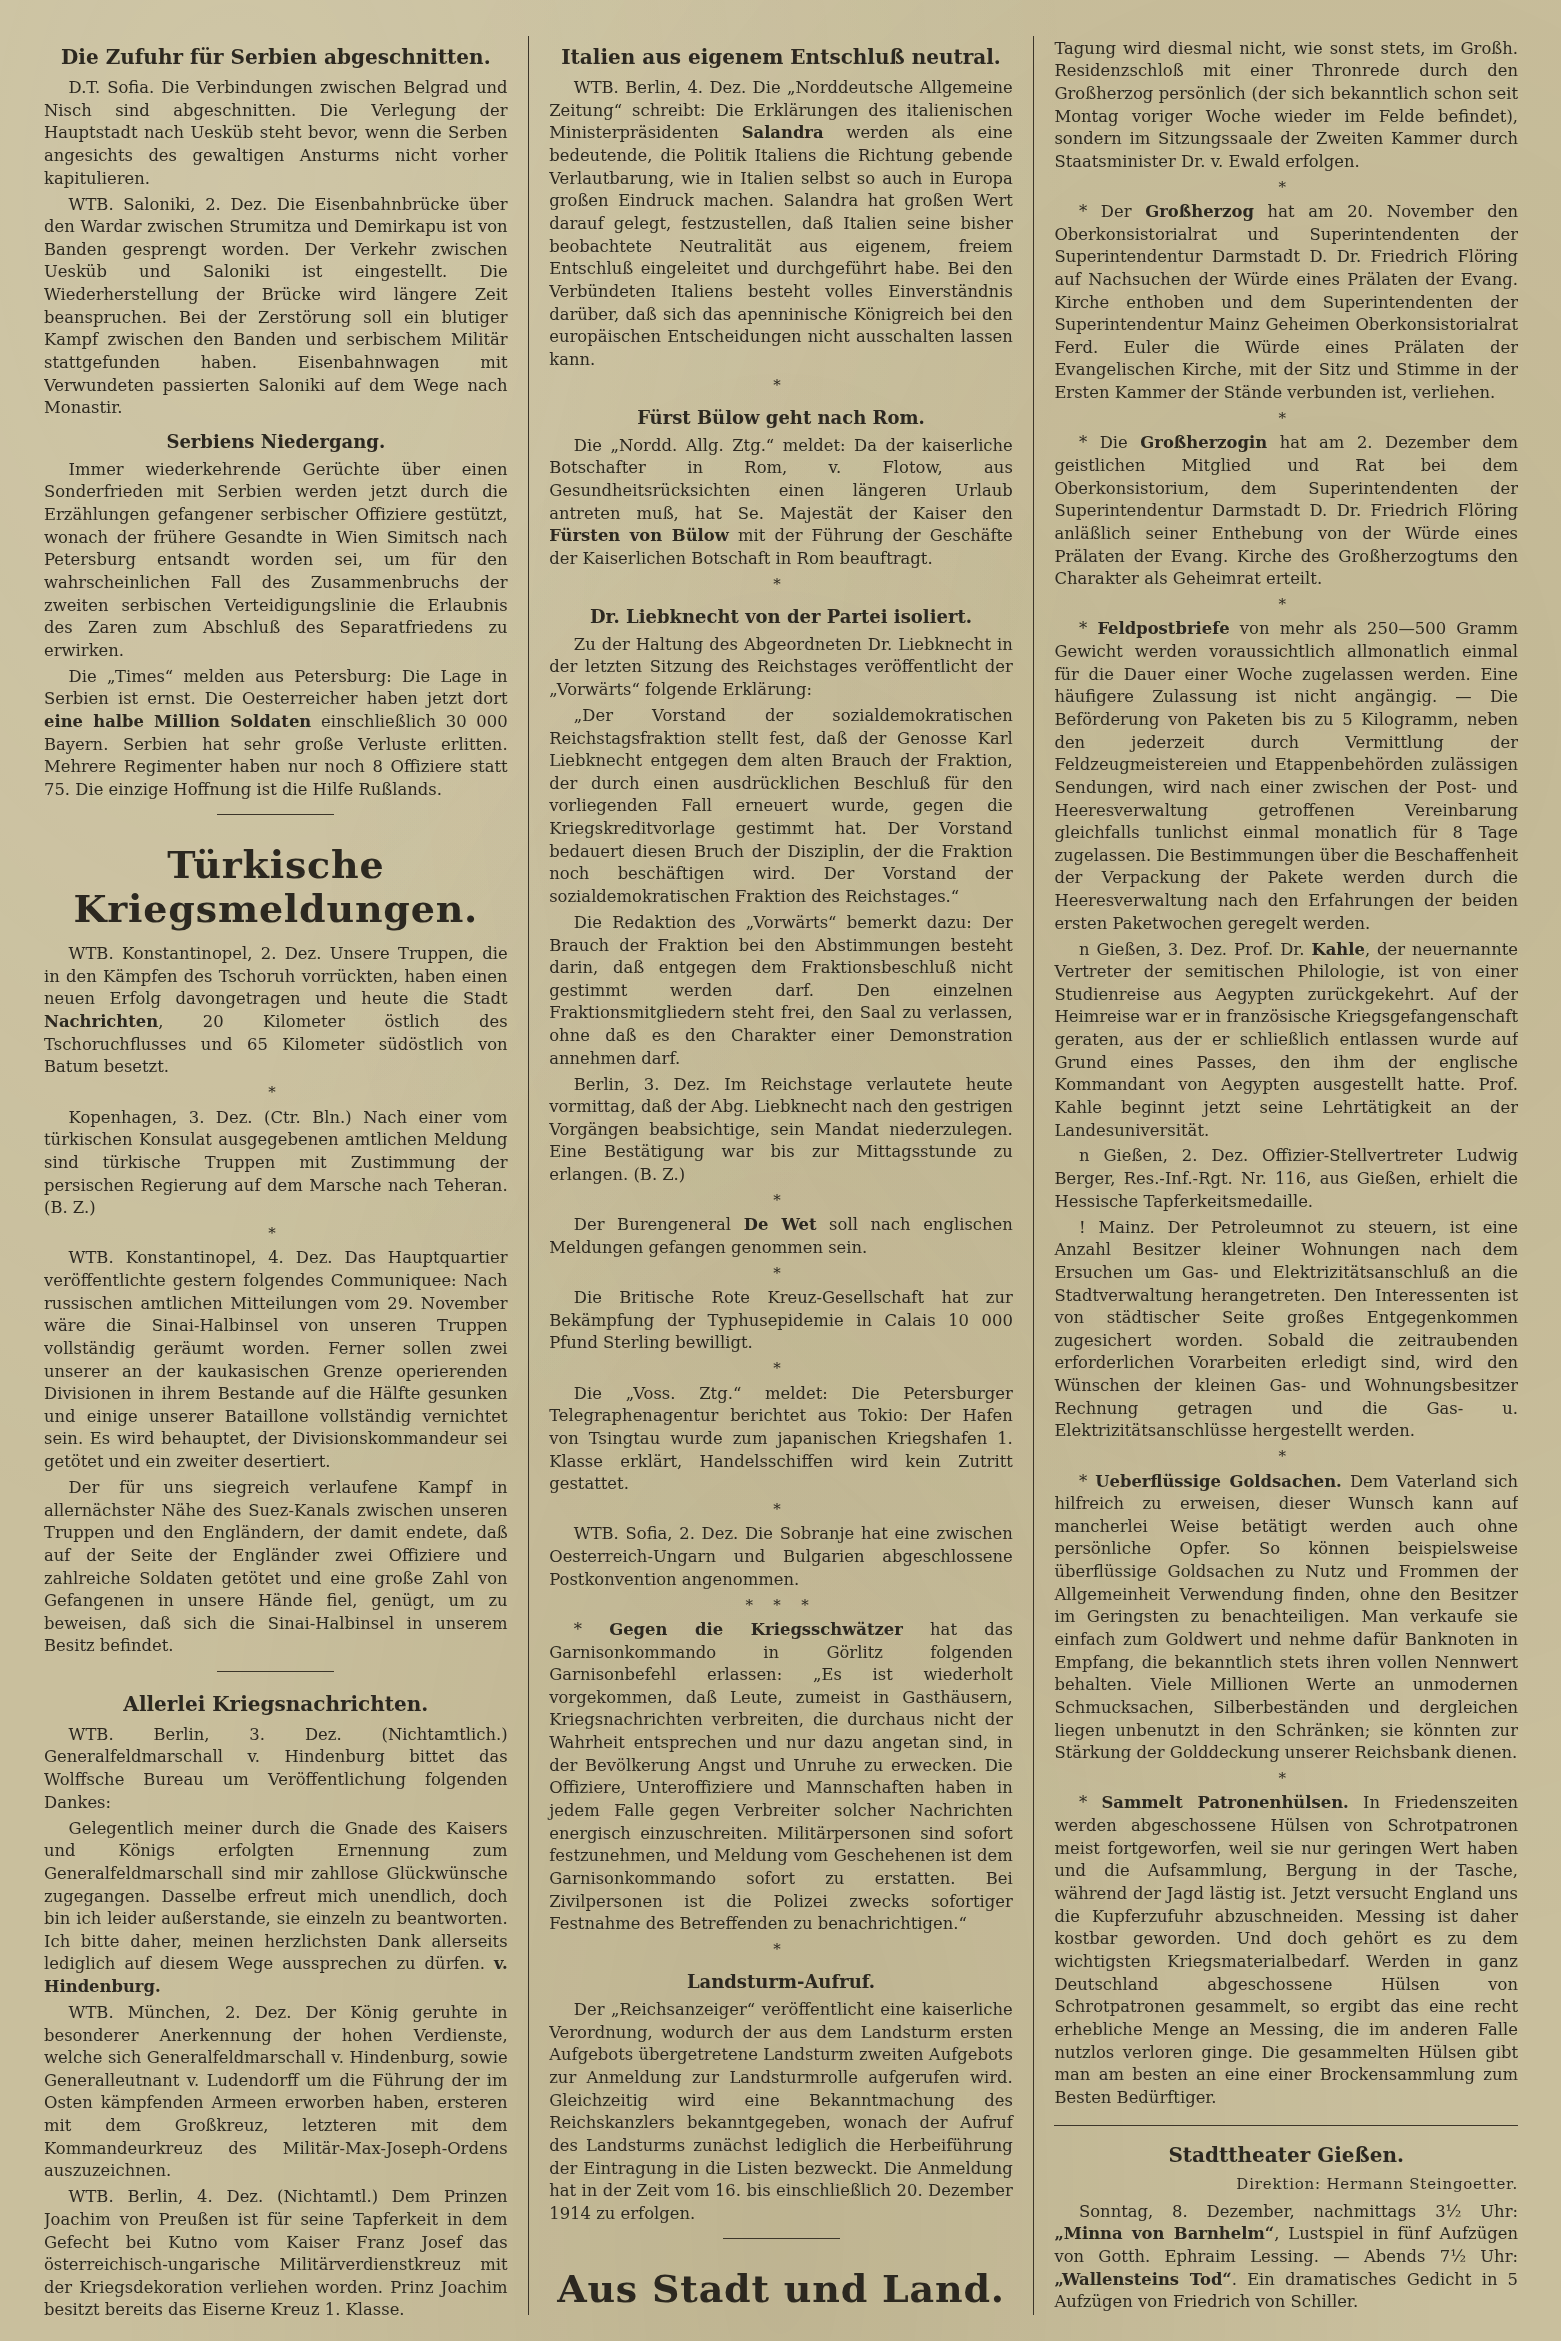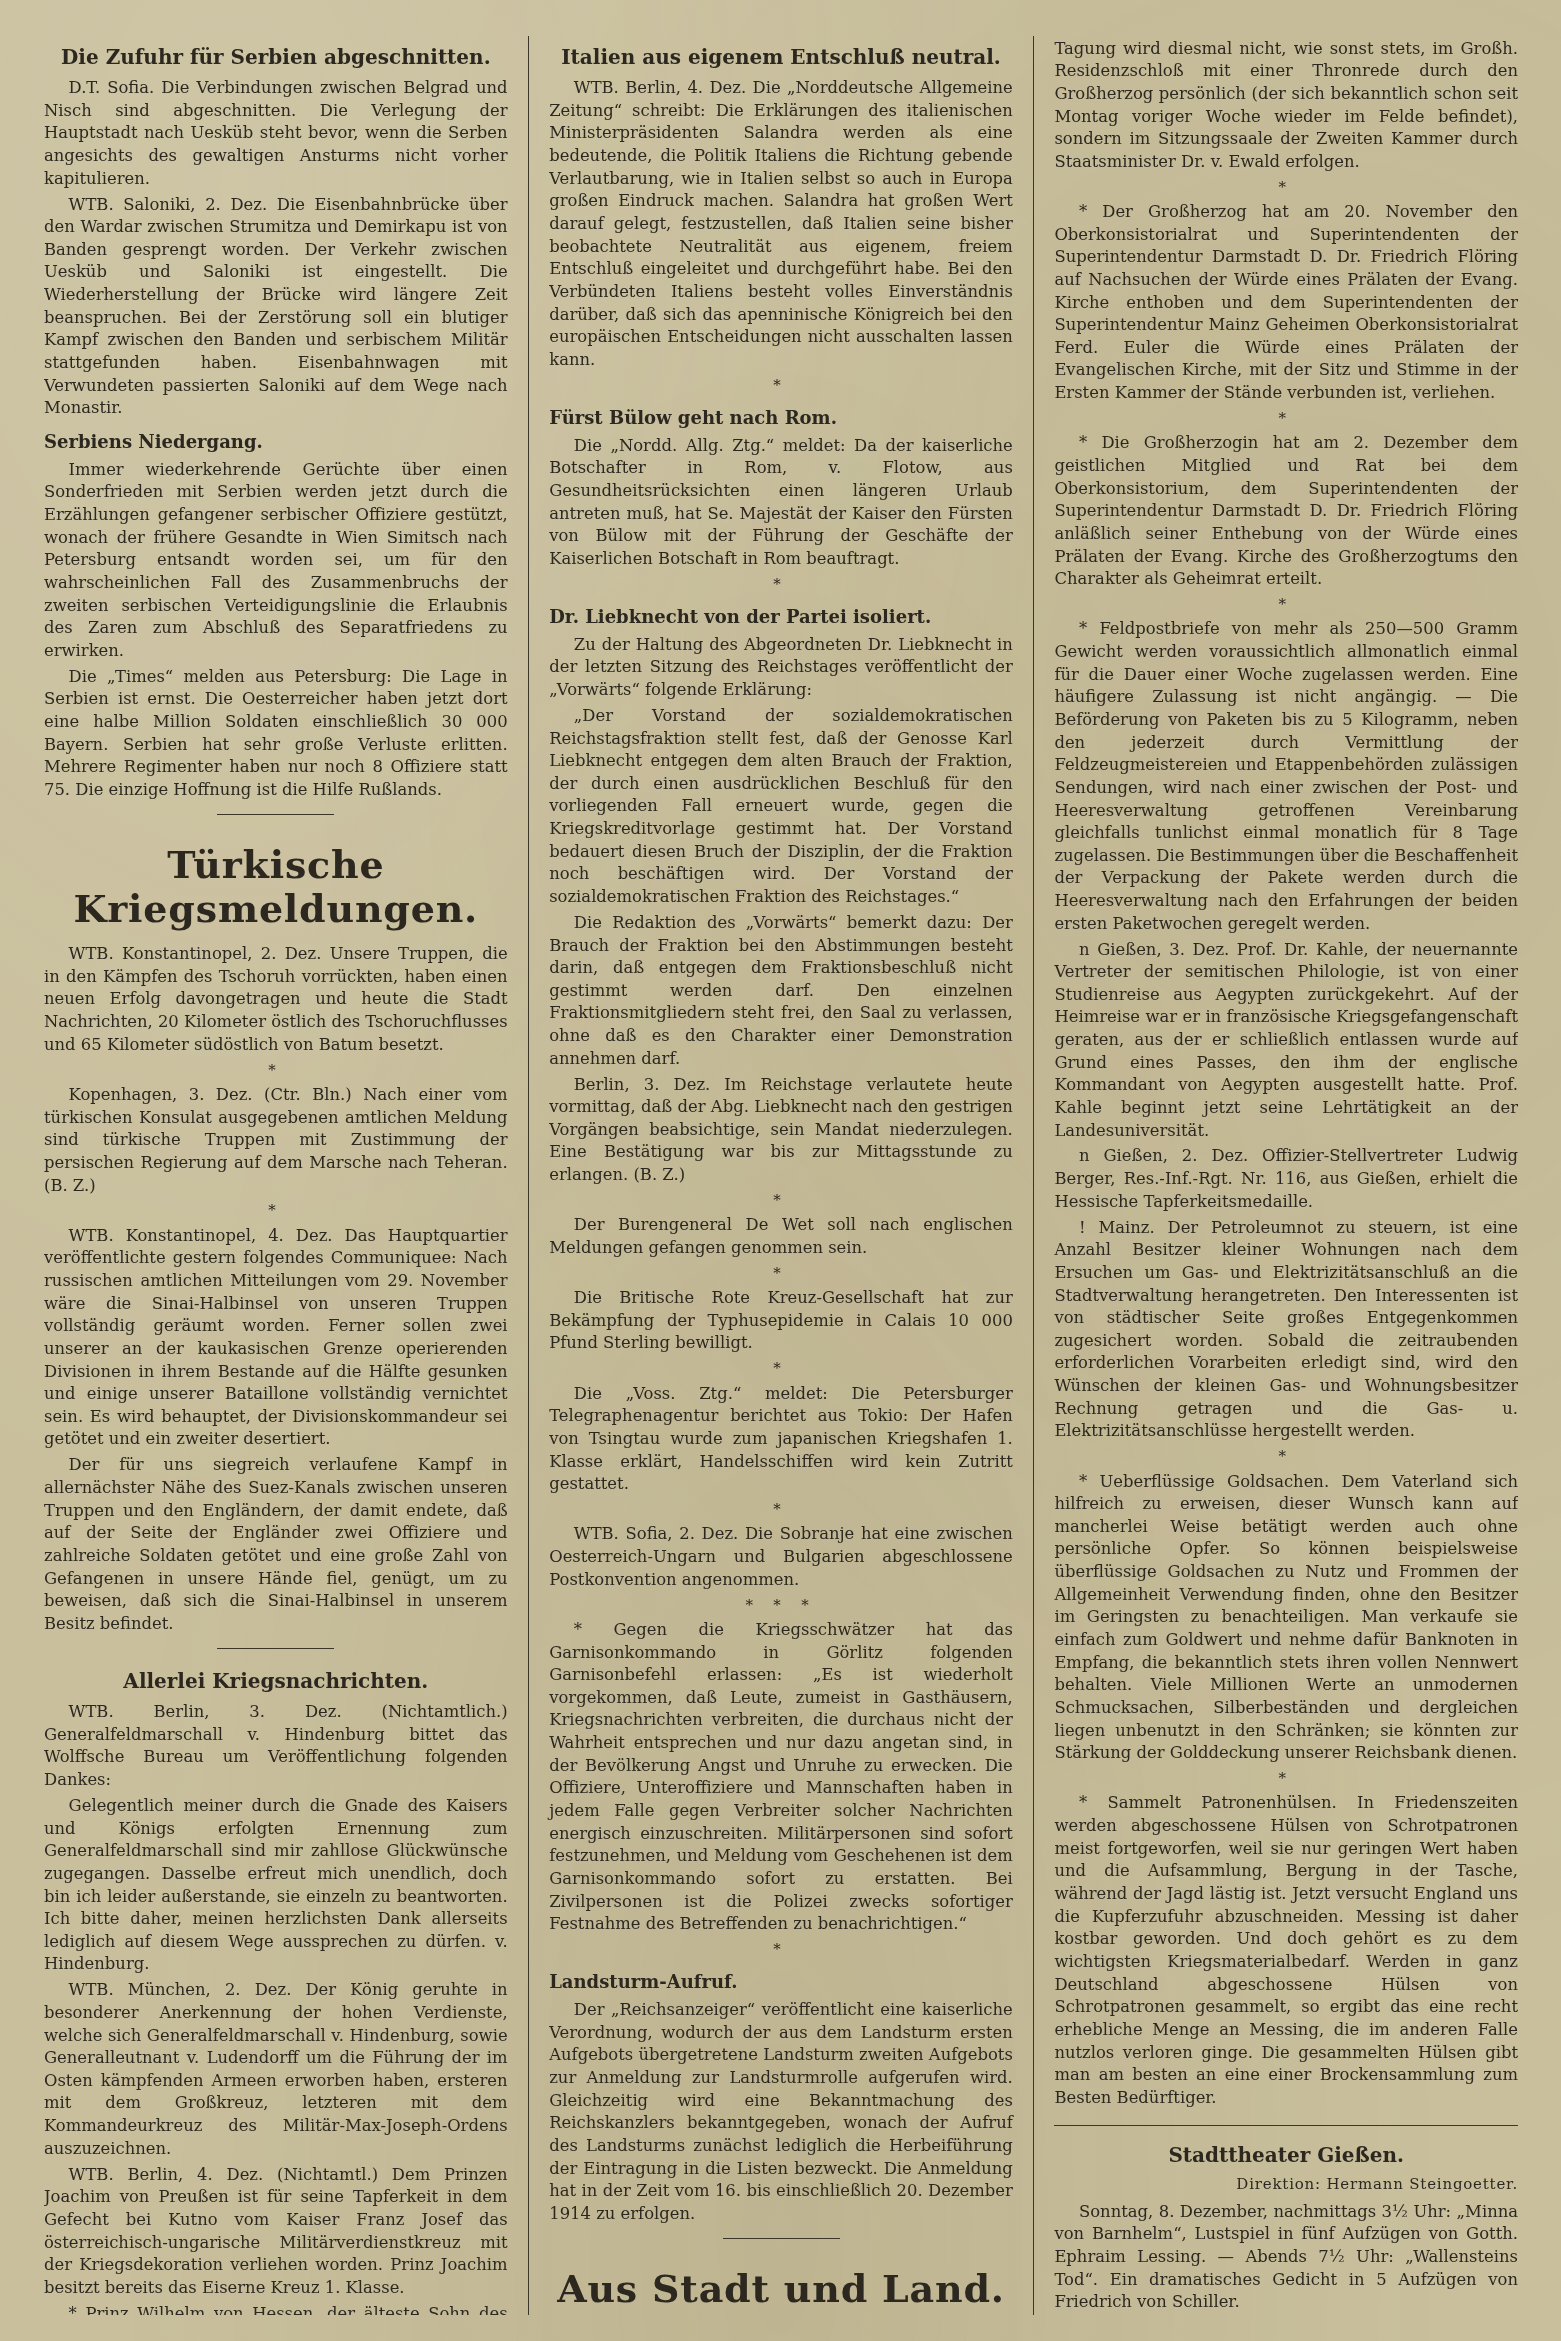--- a/index.html
+++ b/index.html
@@ -52,21 +52,21 @@
     margin: 9.4px 0 6.2px 0;
     font-size: 20px;
     font-weight: bold;
     text-align: center;
     line-height: 1.2;
   }
   .subhead {
     margin: 9.4px 0 4.7px 0;
     font-size: 18px;
     font-weight: bold;
-    text-align: left;
+    text-align: center;
     line-height: 1.2;
   }
   .subhead-small {
     margin: 1.6px 0 6.2px 0;
     font-size: 15px;
     font-weight: normal;
     text-align: right;
     letter-spacing: 0.8px;
   }
   .display {
@@ -89,21 +89,21 @@
     height: 0;
   }
   .star, .stars {
     margin: 4.7px 0;
     text-align: center;
     font-size: 15px;
     line-height: 1;
     letter-spacing: 7.8px;
     text-indent: 0;
   }
-  b, .seg-b { font-weight: normal; margin-top: 37px; }
+  b, .seg-b { font-weight: bold; margin-top: 37px; }
 </style>
 </head>
 <body>
 
 <div class="page">
   <div class="col">
       <h2 class="headline">Die Zufuhr für Serbien abgeschnitten.</h2>
       <p class="para">D.T. Sofia. Die Verbindungen zwischen Belgrad und Nisch sind abgeschnitten. Die Verlegung der Hauptstadt nach Uesküb steht bevor, wenn die Serben angesichts des gewaltigen Ansturms nicht vorher kapitulieren.</p>
       <p class="para">WTB. Saloniki, 2. Dez. Die Eisenbahnbrücke über den Wardar zwischen Strumitza und Demirkapu ist von Banden gesprengt worden. Der Verkehr zwischen Uesküb und Saloniki ist eingestellt. Die Wiederherstellung der Brücke wird längere Zeit beanspruchen. Bei der Zerstörung soll ein blutiger Kampf zwischen den Banden und serbischem Militär stattgefunden haben. Eisenbahnwagen mit Verwundeten passierten Saloniki auf dem Wege nach Monastir.</p>
       <h3 class="subhead">Serbiens Niedergang.</h3>

